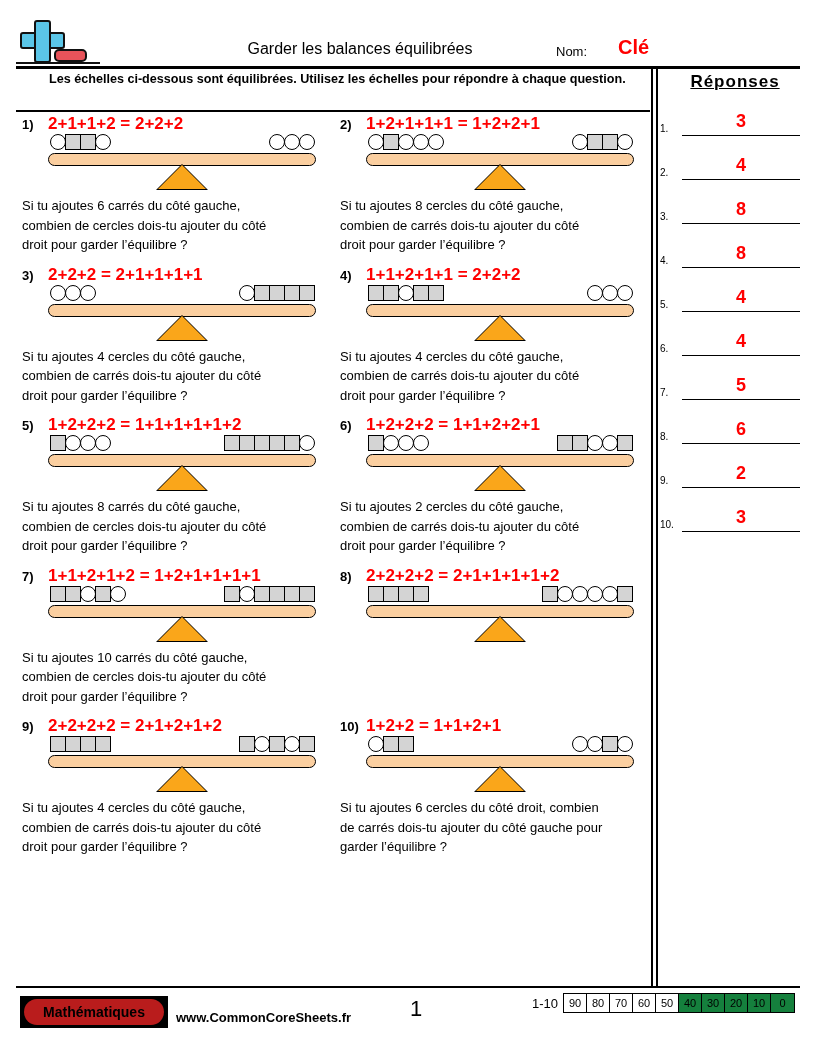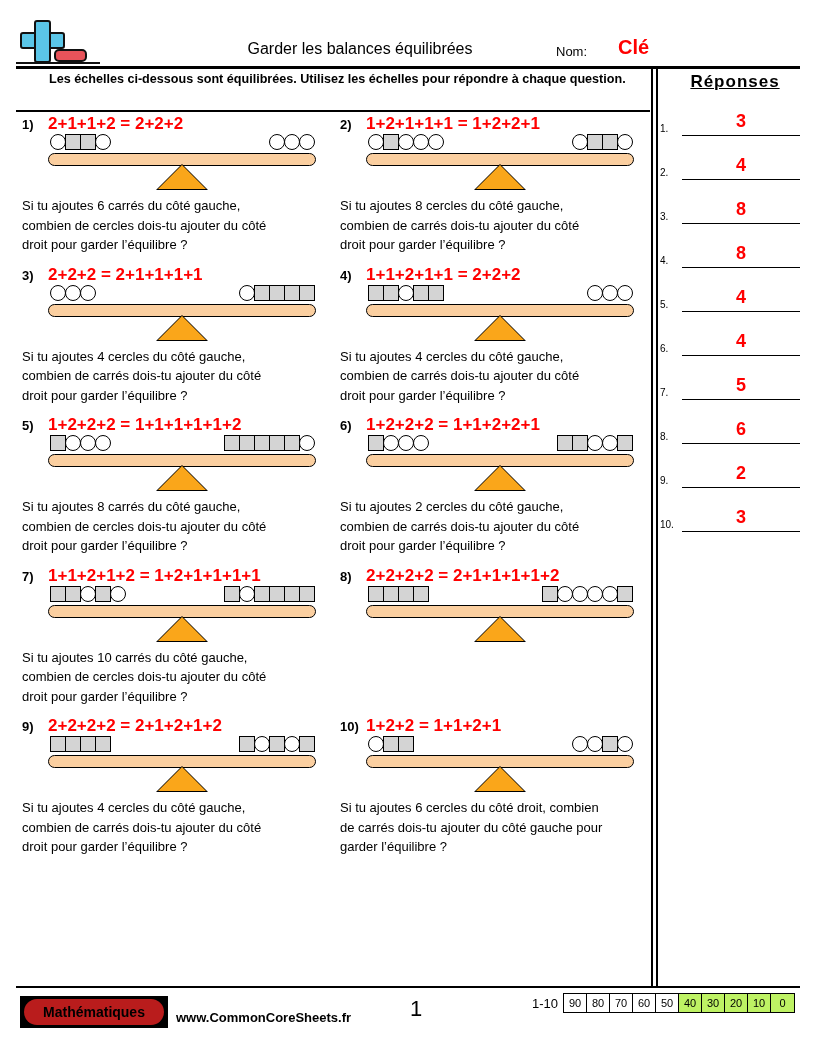--- a/index.html
+++ b/index.html
@@ -256,21 +256,21 @@
   }
   #scale-cells { display: flex; border: 1.3px solid #000; }
   .scale-cell {
     width: 23px;
     border-right: 1.3px solid #000;
     font-size: 11px;
     display: flex; align-items: center; justify-content: center;
     background: #fff;
   }
   .scale-cell:last-child { border-right: none; }
-  .scale-cell.hl { background: #bef264; }
+  .scale-cell.hl { background: #15803d; }
 </style>
 </head>
 <body>
 
 <div id="header">
   <div id="logo">
     <div class="plus-h"></div>
     <div class="plus-v"></div>
     <div class="minus"></div>
     <div class="baseline"></div>

